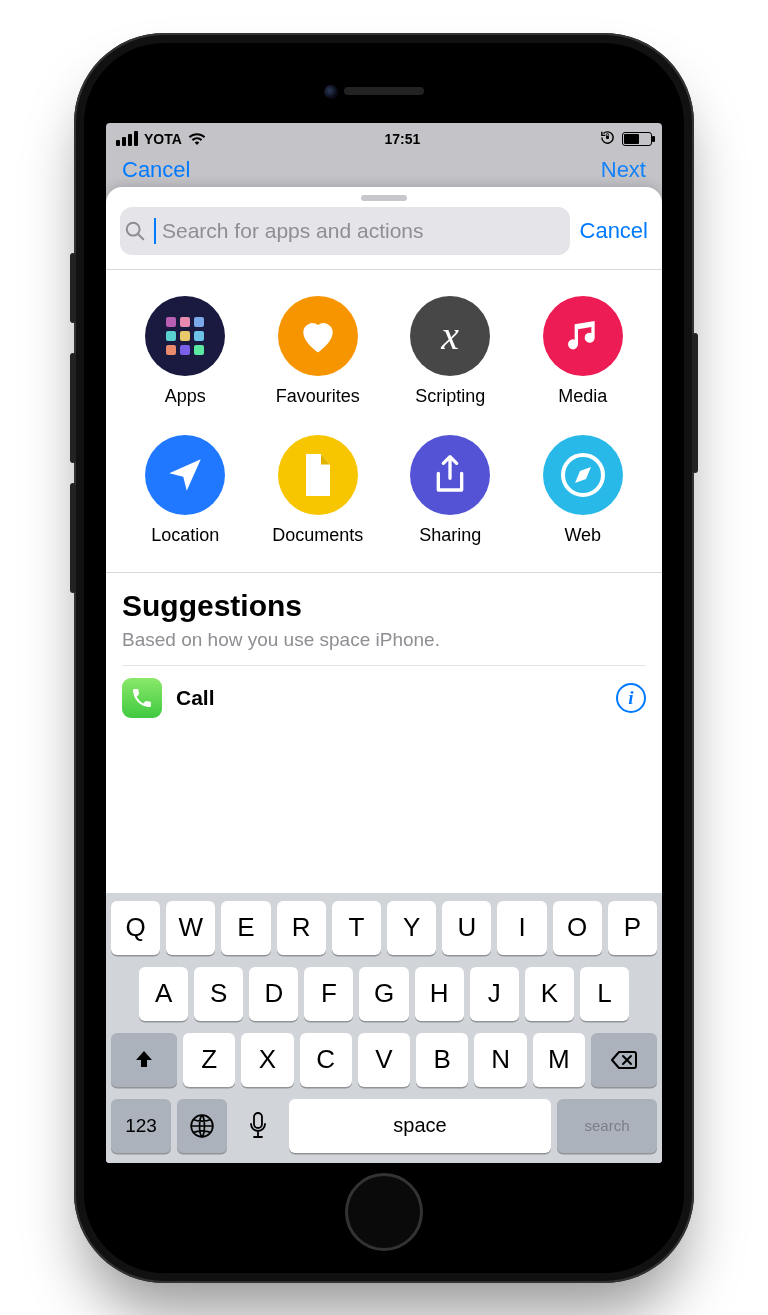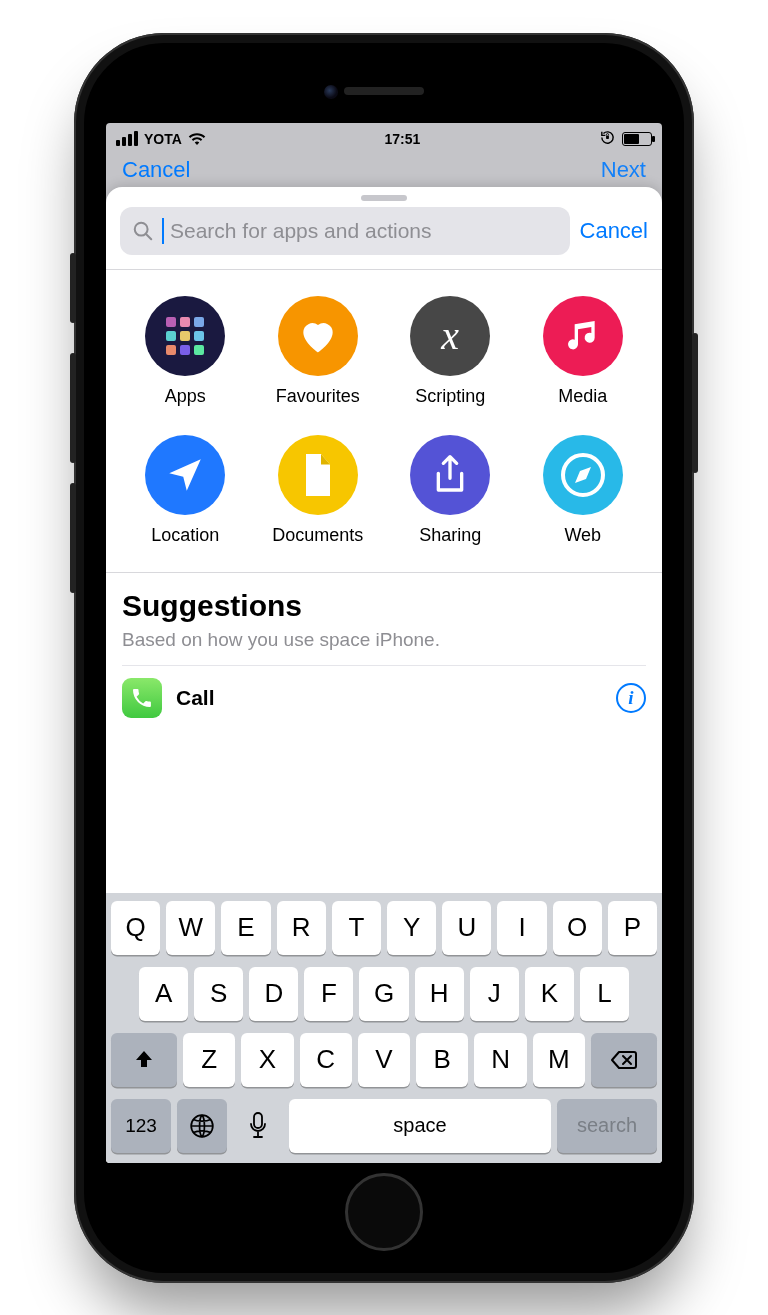--- a/index.html
+++ b/index.html
@@ -136,21 +136,21 @@
     display:flex; align-items:center; gap:10px;
     padding: 0 14px 14px;
   }
   .search-field {
     flex:1;
     background:#e4e4e9;
     border-radius:12px;
     height:48px;
     display:flex;
     align-items:center;
-    padding:0 12px;
+    padding:0 4px;
     gap:8px;
   }
   .search-field .mag { color:#8e8e93; }
   .cursor {
     width:2px; height:26px; background:#007aff;
   }
   .placeholder-text{
     font-size:21px; color:#8e8e93; margin-left:-2px;
   }
   .cancel-btn {
@@ -224,21 +224,21 @@
     font-size:26px; flex:1;
     box-shadow:0 1.5px 0 rgba(0,0,0,0.3);
     border:none;
   }
   .kb-row.row2{ padding:0 28px; }
   .key.fn{ background:#acb2bc; flex:0 0 66px; }
   .kb-row.row4 .key.numbers{ flex:0 0 60px; font-size:19px; background:#acb2bc;}
   .kb-row.row4 .key.globe{ flex:0 0 50px; background:#acb2bc;}
   .kb-row.row4 .key.mic{ flex:0 0 50px; background:#d1d4d9; box-shadow:none;}
   .kb-row.row4 .key.space{ flex:1; font-size:20px;}
-  .kb-row.row4 .key.search{ flex:0 0 100px; font-size:20px; color:#7a7f86; background:#acb2bc;}
+  .kb-row.row4 .key.search{ flex:0 0 100px; font-size:15px; color:#7a7f86; background:#acb2bc;}
   .kb-row.row4{ margin-bottom:4px; }
   .kb-row.row3 .key.letter{ flex:1; }
 </style>
 </head>
 <body>
 
 <div class="phone-shadow">
 <div class="phone-outer">
   <div class="side-btn sb1"></div>
   <div class="side-btn sb2"></div>

